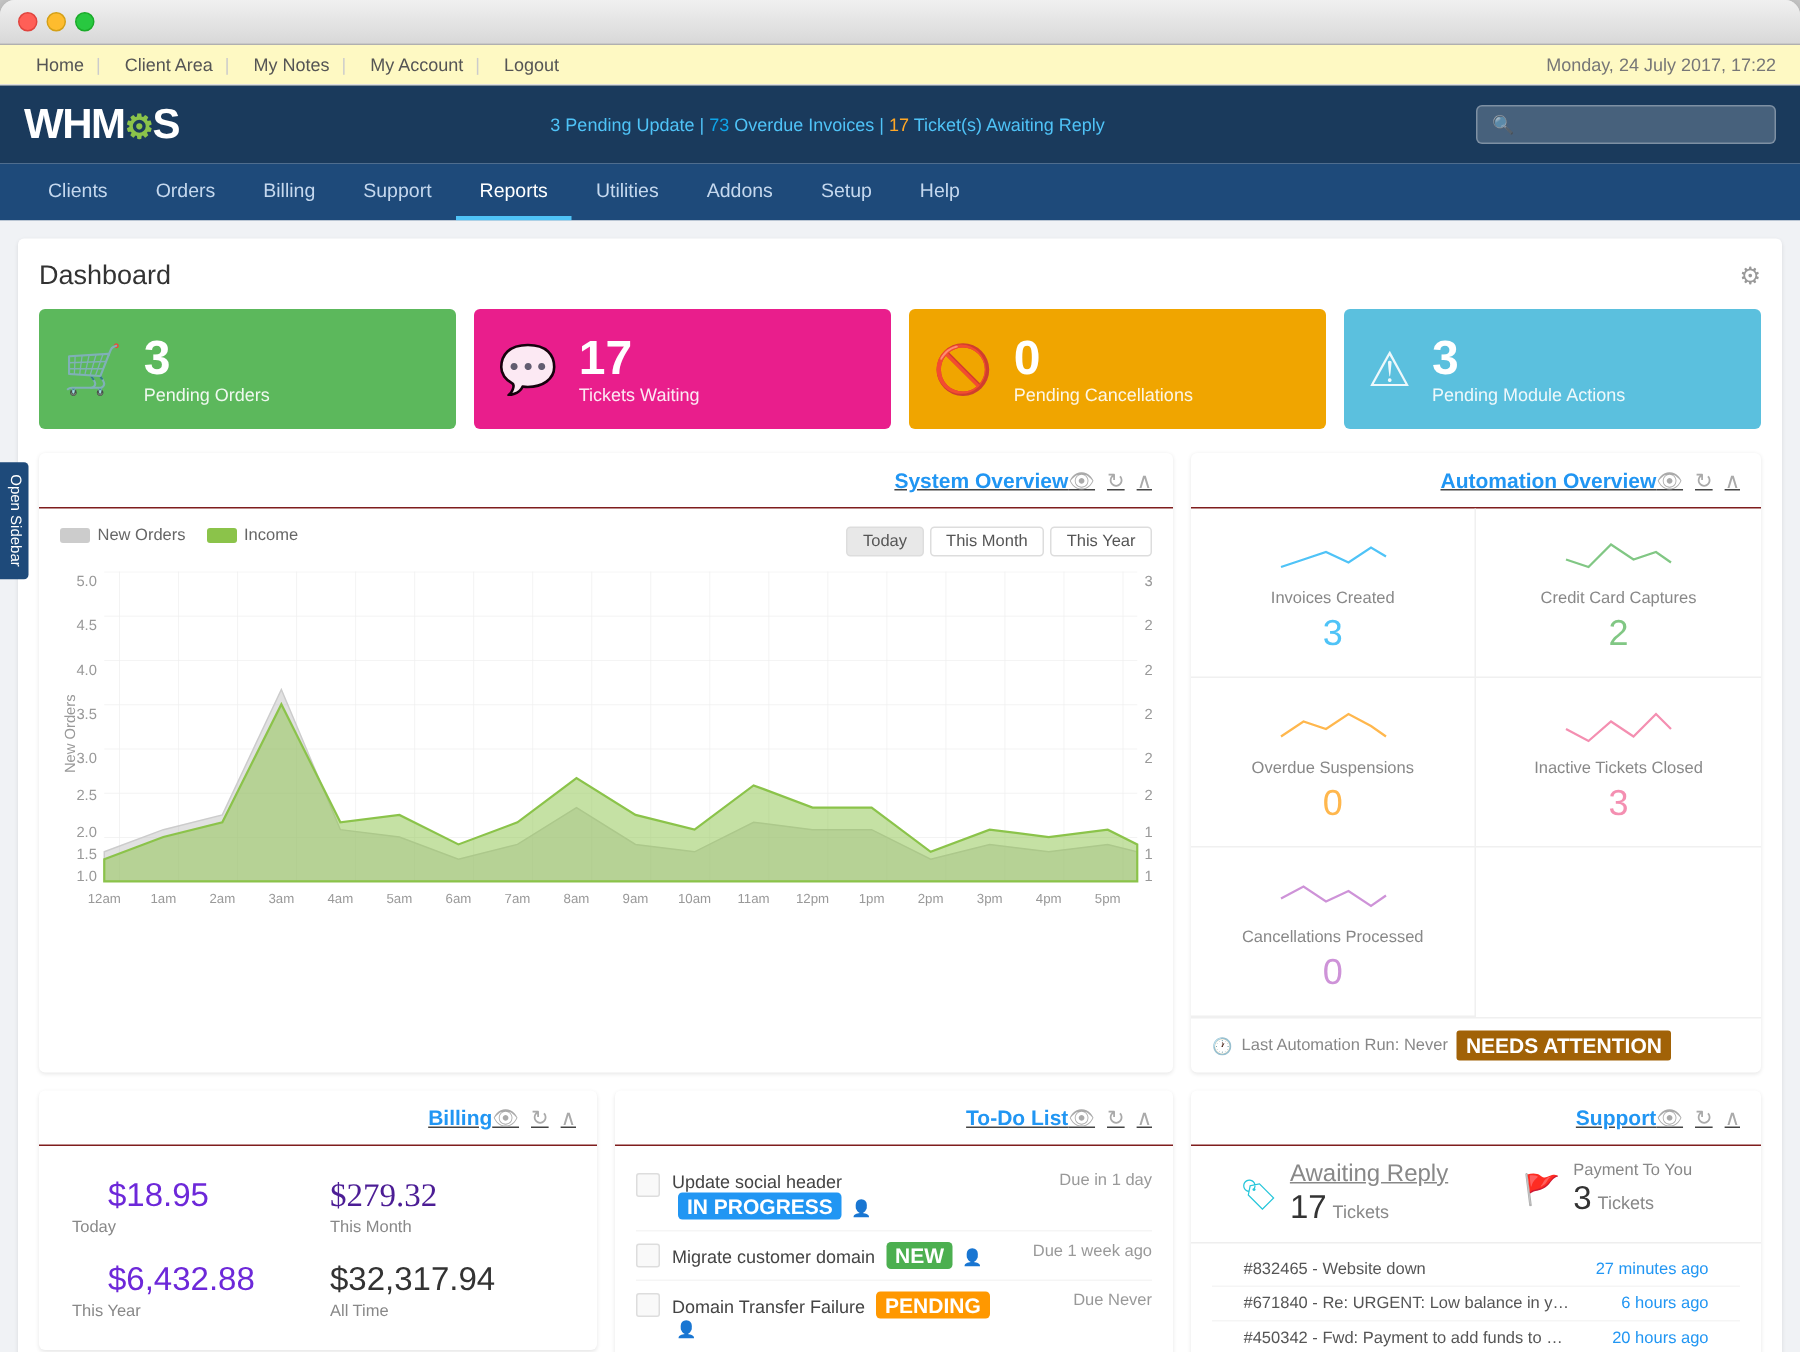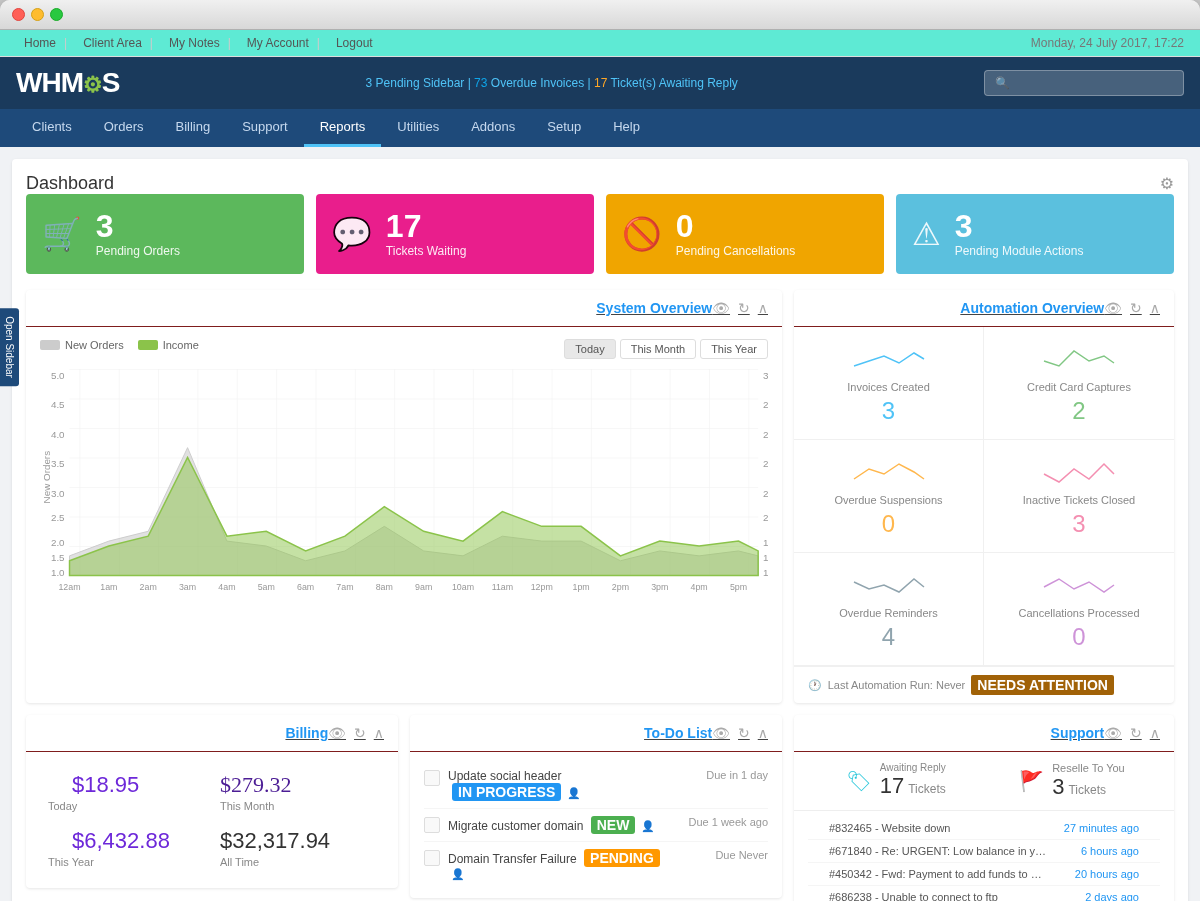--- a/index.html
+++ b/index.html
@@ -8,21 +8,21 @@
     
     .window-chrome { background: #e8e8e8; border-radius: 10px; overflow: hidden; width: 1200px; min-height: 901px; box-shadow: 0 4px 20px rgba(0,0,0,0.4); }
     .title-bar { background: linear-gradient(to bottom, #f0f0f0, #d8d8d8); padding: 8px 12px; display: flex; align-items: center; gap: 8px; border-bottom: 1px solid #b0b0b0; }
     .traffic-lights { display: flex; gap: 6px; }
     .tl { width: 13px; height: 13px; border-radius: 50%; }
     .tl-red { background: #ff5f57; border: 1px solid #e0443e; }
     .tl-yellow { background: #febc2e; border: 1px solid #d4a017; }
     .tl-green { background: #28c840; border: 1px solid #1aab29; }
 
     
-    .top-bar { background: #5eead4; border-bottom: 1px solid #ddd; padding: 6px 16px; display: flex; justify-content: space-between; align-items: center; }
+    .top-bar { background: #fef9c3; border-bottom: 1px solid #ddd; padding: 6px 16px; display: flex; justify-content: space-between; align-items: center; }
     .top-bar-left { display: flex; gap: 0; align-items: center; font-size: 12px; color: #555; }
     .top-bar-left span { padding: 0 8px; }
     .top-bar-left span:not(:last-child)::after { content: '|'; margin-left: 8px; color: #ccc; }
     .top-bar-left a { color: #555; text-decoration: none; }
     .top-bar-right { font-size: 12px; color: #777; }
 
     
     .header { background: #1a3a5c; padding: 10px 16px; display: flex; align-items: center; justify-content: space-between; }
     .logo { display: flex; align-items: flex-end; }
     .logo-text { font-size: 28px; font-weight: bold; color: #fff; letter-spacing: -1px; }
@@ -35,21 +35,21 @@
     
     .nav { background: #1e4a7a; display: flex; padding: 0 16px; }
     .nav-item { color: #c5d8ee; padding: 10px 16px; font-size: 13px; cursor: pointer; border-bottom: 3px solid transparent; text-decoration: none; }
     .nav-item.active { color: #fff; border-bottom-color: #4fc3f7; }
 
     
     .main-content { background: #f0f2f5; padding: 12px; }
 
     
     .dashboard { background: #fff; border-radius: 4px; padding: 14px; box-shadow: 0 1px 3px rgba(0,0,0,0.1); }
-    .dashboard-header { display: flex; justify-content: space-between; align-items: center; }
+    .dashboard-header { display: flex; justify-content: space-between; align-items: center; margin-bottom: 12px; }
     .dashboard-title { font-size: 18px; color: #333; font-weight: 500; }
     .gear-icon { color: #999; font-size: 16px; cursor: pointer; }
 
     
     .stat-cards { display: grid; grid-template-columns: repeat(4, 1fr); gap: 12px; margin-bottom: 16px; }
     .stat-card { border-radius: 4px; padding: 16px; display: flex; align-items: center; gap: 14px; color: #fff; }
     .stat-card.green { background: #5cb85c; }
     .stat-card.pink { background: #e91e8c; }
     .stat-card.orange { background: #f0a500; }
     .stat-card.teal { background: #5bc0de; }
@@ -167,21 +167,21 @@
     </div>
     <div class="top-bar-right">Monday, 24 July 2017, 17:22</div>
   </div>
 
   <div class="header">
     <div class="logo">
       <span class="logo-text">WHM<span class="logo-gear">⚙</span>S</span>
     </div>
     <div class="header-alerts">
       <span style="color:#4fc3f7">3</span>
-      <span> Pending Sidebar | </span>
+      <span> Pending Update | </span>
       <span style="color:#0ea5e9">73</span>
       <span> Overdue Invoices | </span>
       <span style="color:#ffa726">17</span>
       <span> Ticket(s) Awaiting Reply</span>
     </div>
     <div class="header-search">
       <input type="text" placeholder="🔍" style="">
     </div>
   </div>
 
@@ -364,27 +364,20 @@
             </div>
 
             <div class="auto-cell">
               <svg width="80" height="35" class="sparkline">
                 <polyline points="5,20 20,28 35,15 50,25 65,10 75,20" fill="none" stroke="#f48fb1" stroke-width="1.5"></polyline>
               </svg>
               <div class="auto-label">Inactive Tickets Closed</div>
               <div class="auto-value pink">3</div>
             </div>
 
-            <div class="auto-cell">
-              <svg width="80" height="35" class="sparkline">
-                <polyline points="5,15 20,22 35,18 50,25 65,12 75,20" fill="none" stroke="#90a4ae" stroke-width="1.5"></polyline>
-              </svg>
-              <div class="auto-label">Overdue Reminders</div>
-              <div class="auto-value gray">4</div>
-            </div>
 
             <div class="auto-cell">
               <svg width="80" height="35" class="sparkline">
                 <polyline points="5,20 20,12 35,22 50,15 65,25 75,18" fill="none" stroke="#ce93d8" stroke-width="1.5"></polyline>
               </svg>
               <div class="auto-label">Cancellations Processed</div>
               <div class="auto-value purple">0</div>
             </div>
           </div>
           <div class="auto-footer">
@@ -476,33 +469,33 @@
               <span>👁</span>
               <span>↻</span>
               <span>∧</span>
             </div>
           </div>
           <div class="support-header-grid">
             <div class="support-stat">
               <div class="support-stat-row" style="justify-content:center;">
                 <span class="support-stat-icon teal">🏷</span>
                 <div>
-                  <div style="font-size:10px;color:#888;">Awaiting Reply</div>
+                  <div style="font-size:16px;color:#888;text-decoration:underline;">Awaiting Reply</div>
                   <div style="display:flex;align-items:baseline;gap:4px;">
                     <span class="support-count">17</span>
                     <span style="font-size:12px;color:#888;">Tickets</span>
                   </div>
                 </div>
               </div>
             </div>
             <div class="support-stat">
               <div class="support-stat-row" style="justify-content:center;">
                 <span class="support-stat-icon red">🚩</span>
                 <div>
-                  <div style="font-size:11px;color:#888;">Reselle To You</div>
+                  <div style="font-size:11px;color:#888;">Payment To You</div>
                   <div style="display:flex;align-items:baseline;gap:4px;">
                     <span class="support-count">3</span>
                     <span style="font-size:12px;color:#888;">Tickets</span>
                   </div>
                 </div>
               </div>
             </div>
           </div>
           <div class="support-tickets">
             <div class="ticket-row">

